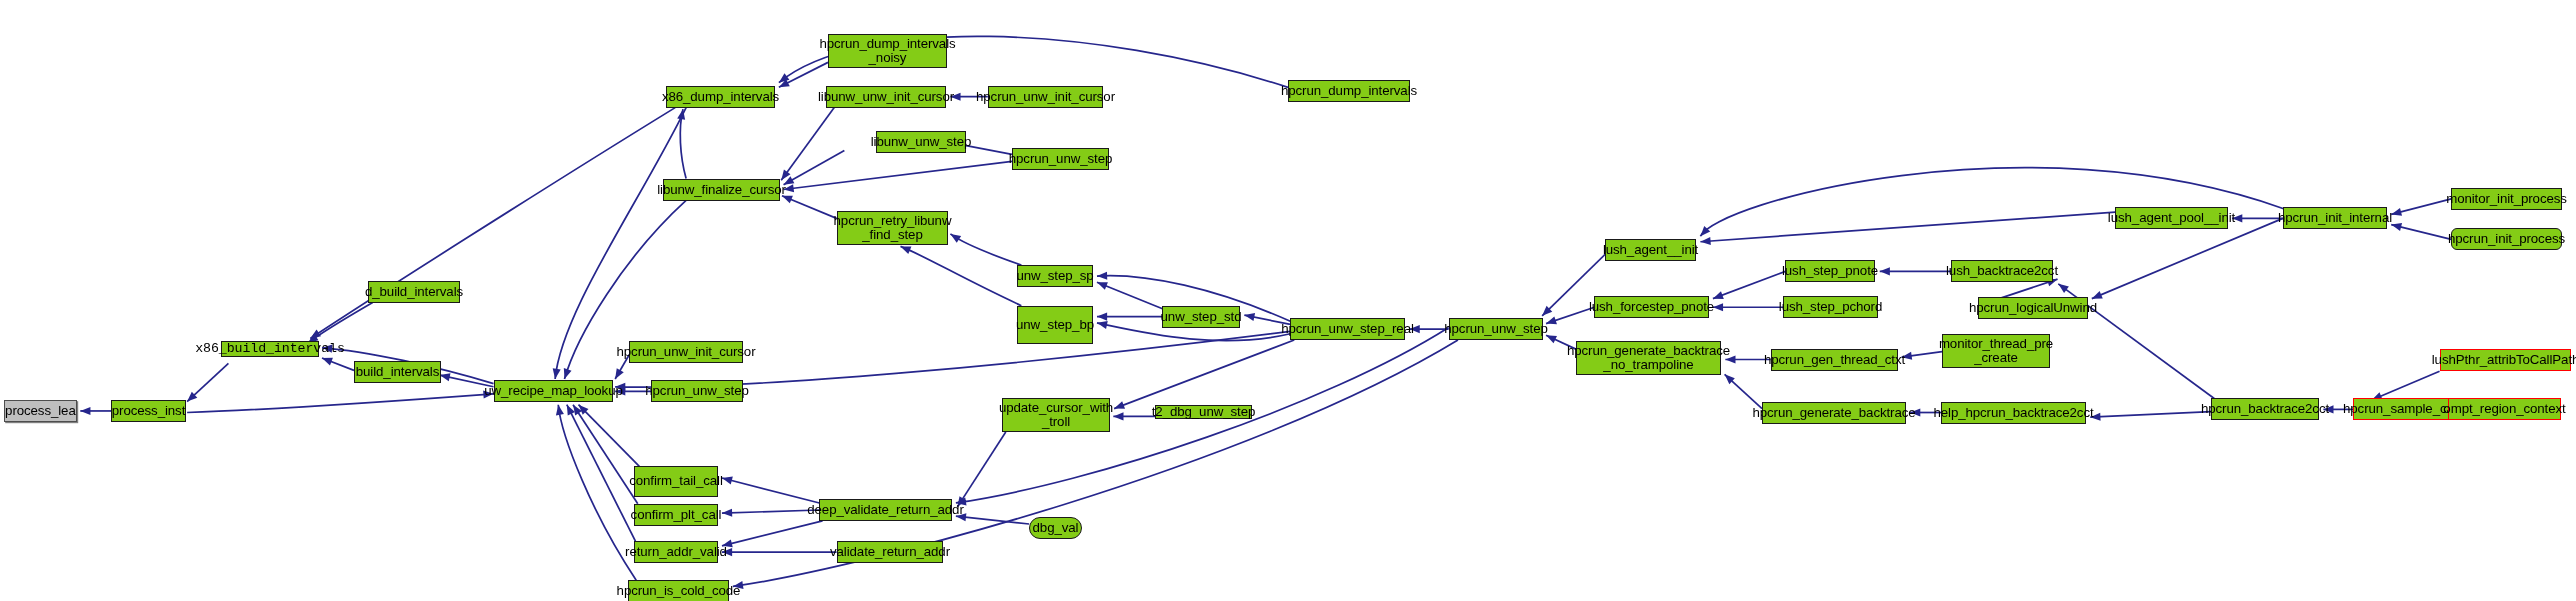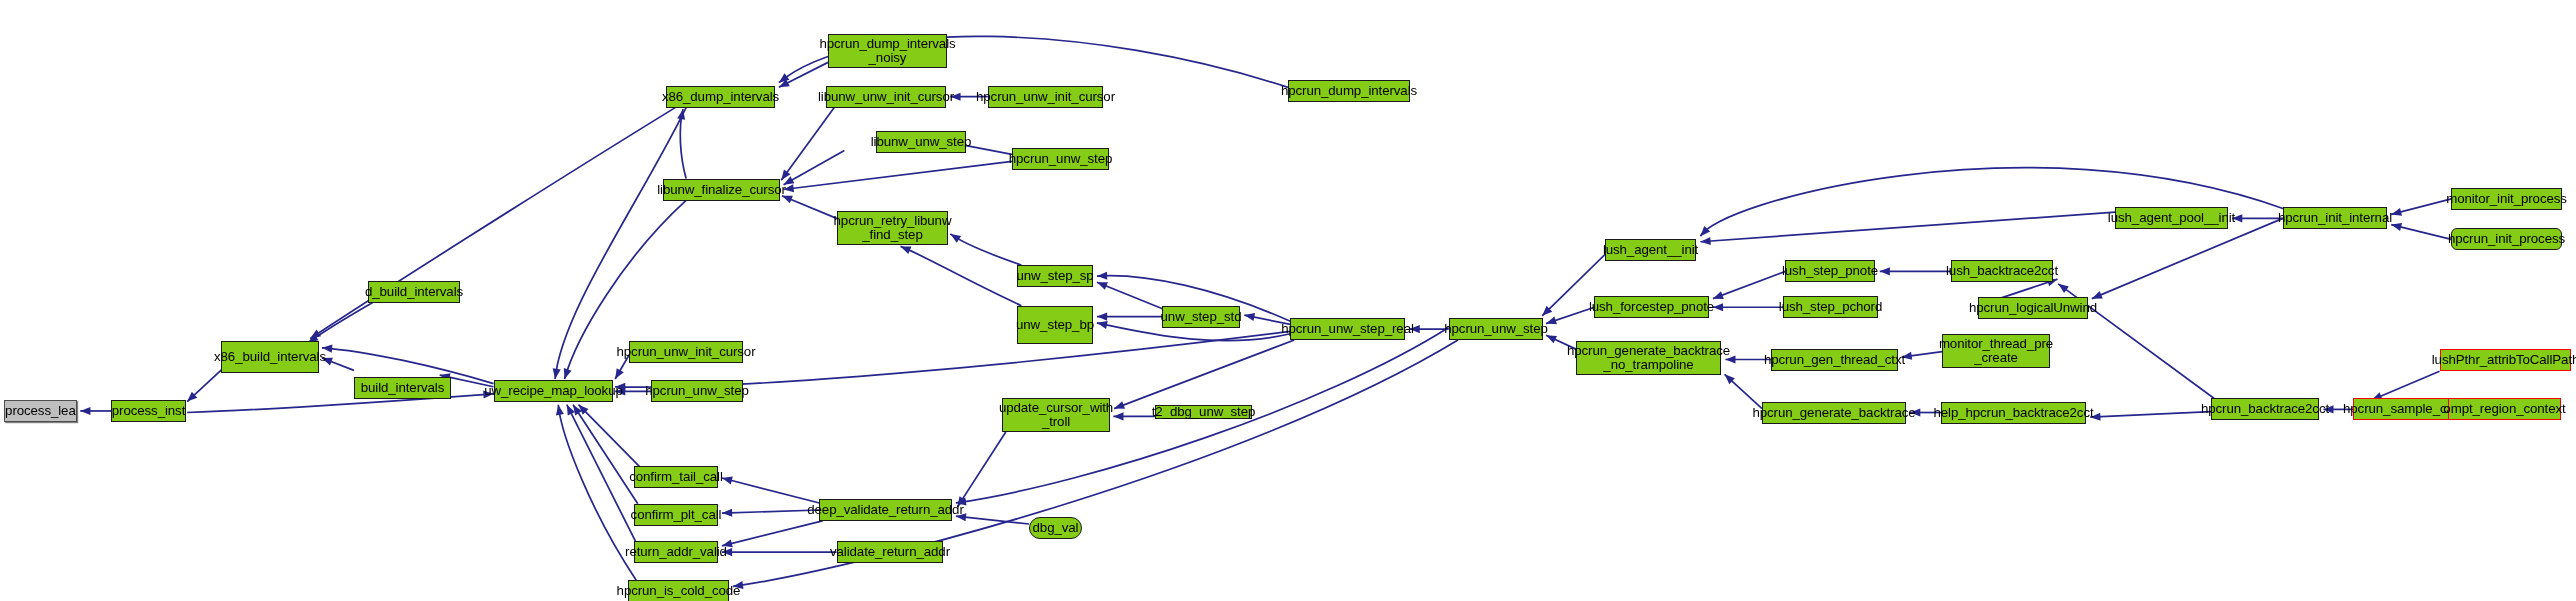--- a/index.html
+++ b/index.html
@@ -154,27 +154,27 @@
       <path d="M 3129,476 L 3042,513" class="edge-path"></path>
       <polygon points="3042,513 3051.9279306910125,503.12699679963333 3055.998158914434,512.6974326418122" class="edge-head"></polygon>
       <path d="M 3140,525 L 3179,525" class="edge-path"></path>
       <polygon points="3179,525 3166,530.2 3166,519.8" class="edge-head"></polygon>
       <path d="M 2930,268 C 2600,150 2200,260 2181,303" class="edge-path"></path>
       <polygon points="2181,303 2185.8612658845846,289.86957373123863 2193.5756934121205,296.84435744992055" class="edge-head"></polygon>
     </svg>
   <div id="nodes-layer">
       <div class="node-box kind-root" style="left: 3.9px; top: 400px; width: 73px; height: 22px;">process_lea</div>
       <div class="node-box kind-plain" style="left: 111px; top: 400px; width: 75px; height: 22px;">process_inst</div>
-      <div class="node-box kind-plain" style="left: 221px; top: 341px; width: 98px; height: 32px;">x86_build_intervals</div>
+      <div class="node-box kind-plain" style="left: 221px; top: 341px; width: 98px; height: 16px; font-family: Liberation Mono, monospace;">x86_build_intervals</div>
       <div class="node-box kind-plain" style="left: 368px; top: 281px; width: 92px; height: 22px;">d_build_intervals</div>
-      <div class="node-box kind-plain" style="left: 354px; top: 377px; width: 97px; height: 22px;">build_intervals</div>
+      <div class="node-box kind-plain" style="left: 354px; top: 361px; width: 87px; height: 22px;">build_intervals</div>
       <div class="node-box kind-plain" style="left: 494px; top: 380px; width: 119px; height: 22px;">uw_recipe_map_lookup</div>
       <div class="node-box kind-plain" style="left: 629px; top: 341px; width: 114px; height: 22px;">hpcrun_unw_init_cursor</div>
       <div class="node-box kind-plain" style="left: 651px; top: 380px; width: 92px; height: 22px;">hpcrun_unw_step</div>
-      <div class="node-box kind-plain" style="left: 634px; top: 466px; width: 84px; height: 22px; text-align: right;">confirm_tail_call</div>
+      <div class="node-box kind-plain" style="left: 634px; top: 466px; width: 84px; height: 31px; text-align: right;">confirm_tail_call</div>
       <div class="node-box kind-plain" style="left: 634px; top: 504px; width: 84px; height: 22px;">confirm_plt_call</div>
       <div class="node-box kind-plain" style="left: 634px; top: 541px; width: 84px; height: 22px;">return_addr_valid</div>
       <div class="node-box kind-plain" style="left: 628px; top: 580px; width: 101px; height: 22px;">hpcrun_is_cold_code</div>
       <div class="node-box kind-plain" style="left: 837px; top: 541px; width: 106px; height: 22px;">validate_return_addr</div>
       <div class="node-box kind-plain" style="left: 819px; top: 499px; width: 133px; height: 22px;">deep_validate_return_addr</div>
       <div class="node-box kind-plain" style="left: 1029px; top: 517px; width: 53px; height: 22px; border-radius: 11px;">dbg_val</div>
       <div class="node-box kind-plain" style="left: 666px; top: 86px; width: 109px; height: 22px;">x86_dump_intervals</div>
       <div class="node-box kind-plain" style="left: 828px; top: 34px; width: 119px; height: 34px;">hpcrun_dump_intervals
 _noisy</div>
       <div class="node-box kind-plain" style="left: 826px; top: 86px; width: 120px; height: 22px;">libunw_unw_init_cursor</div>

